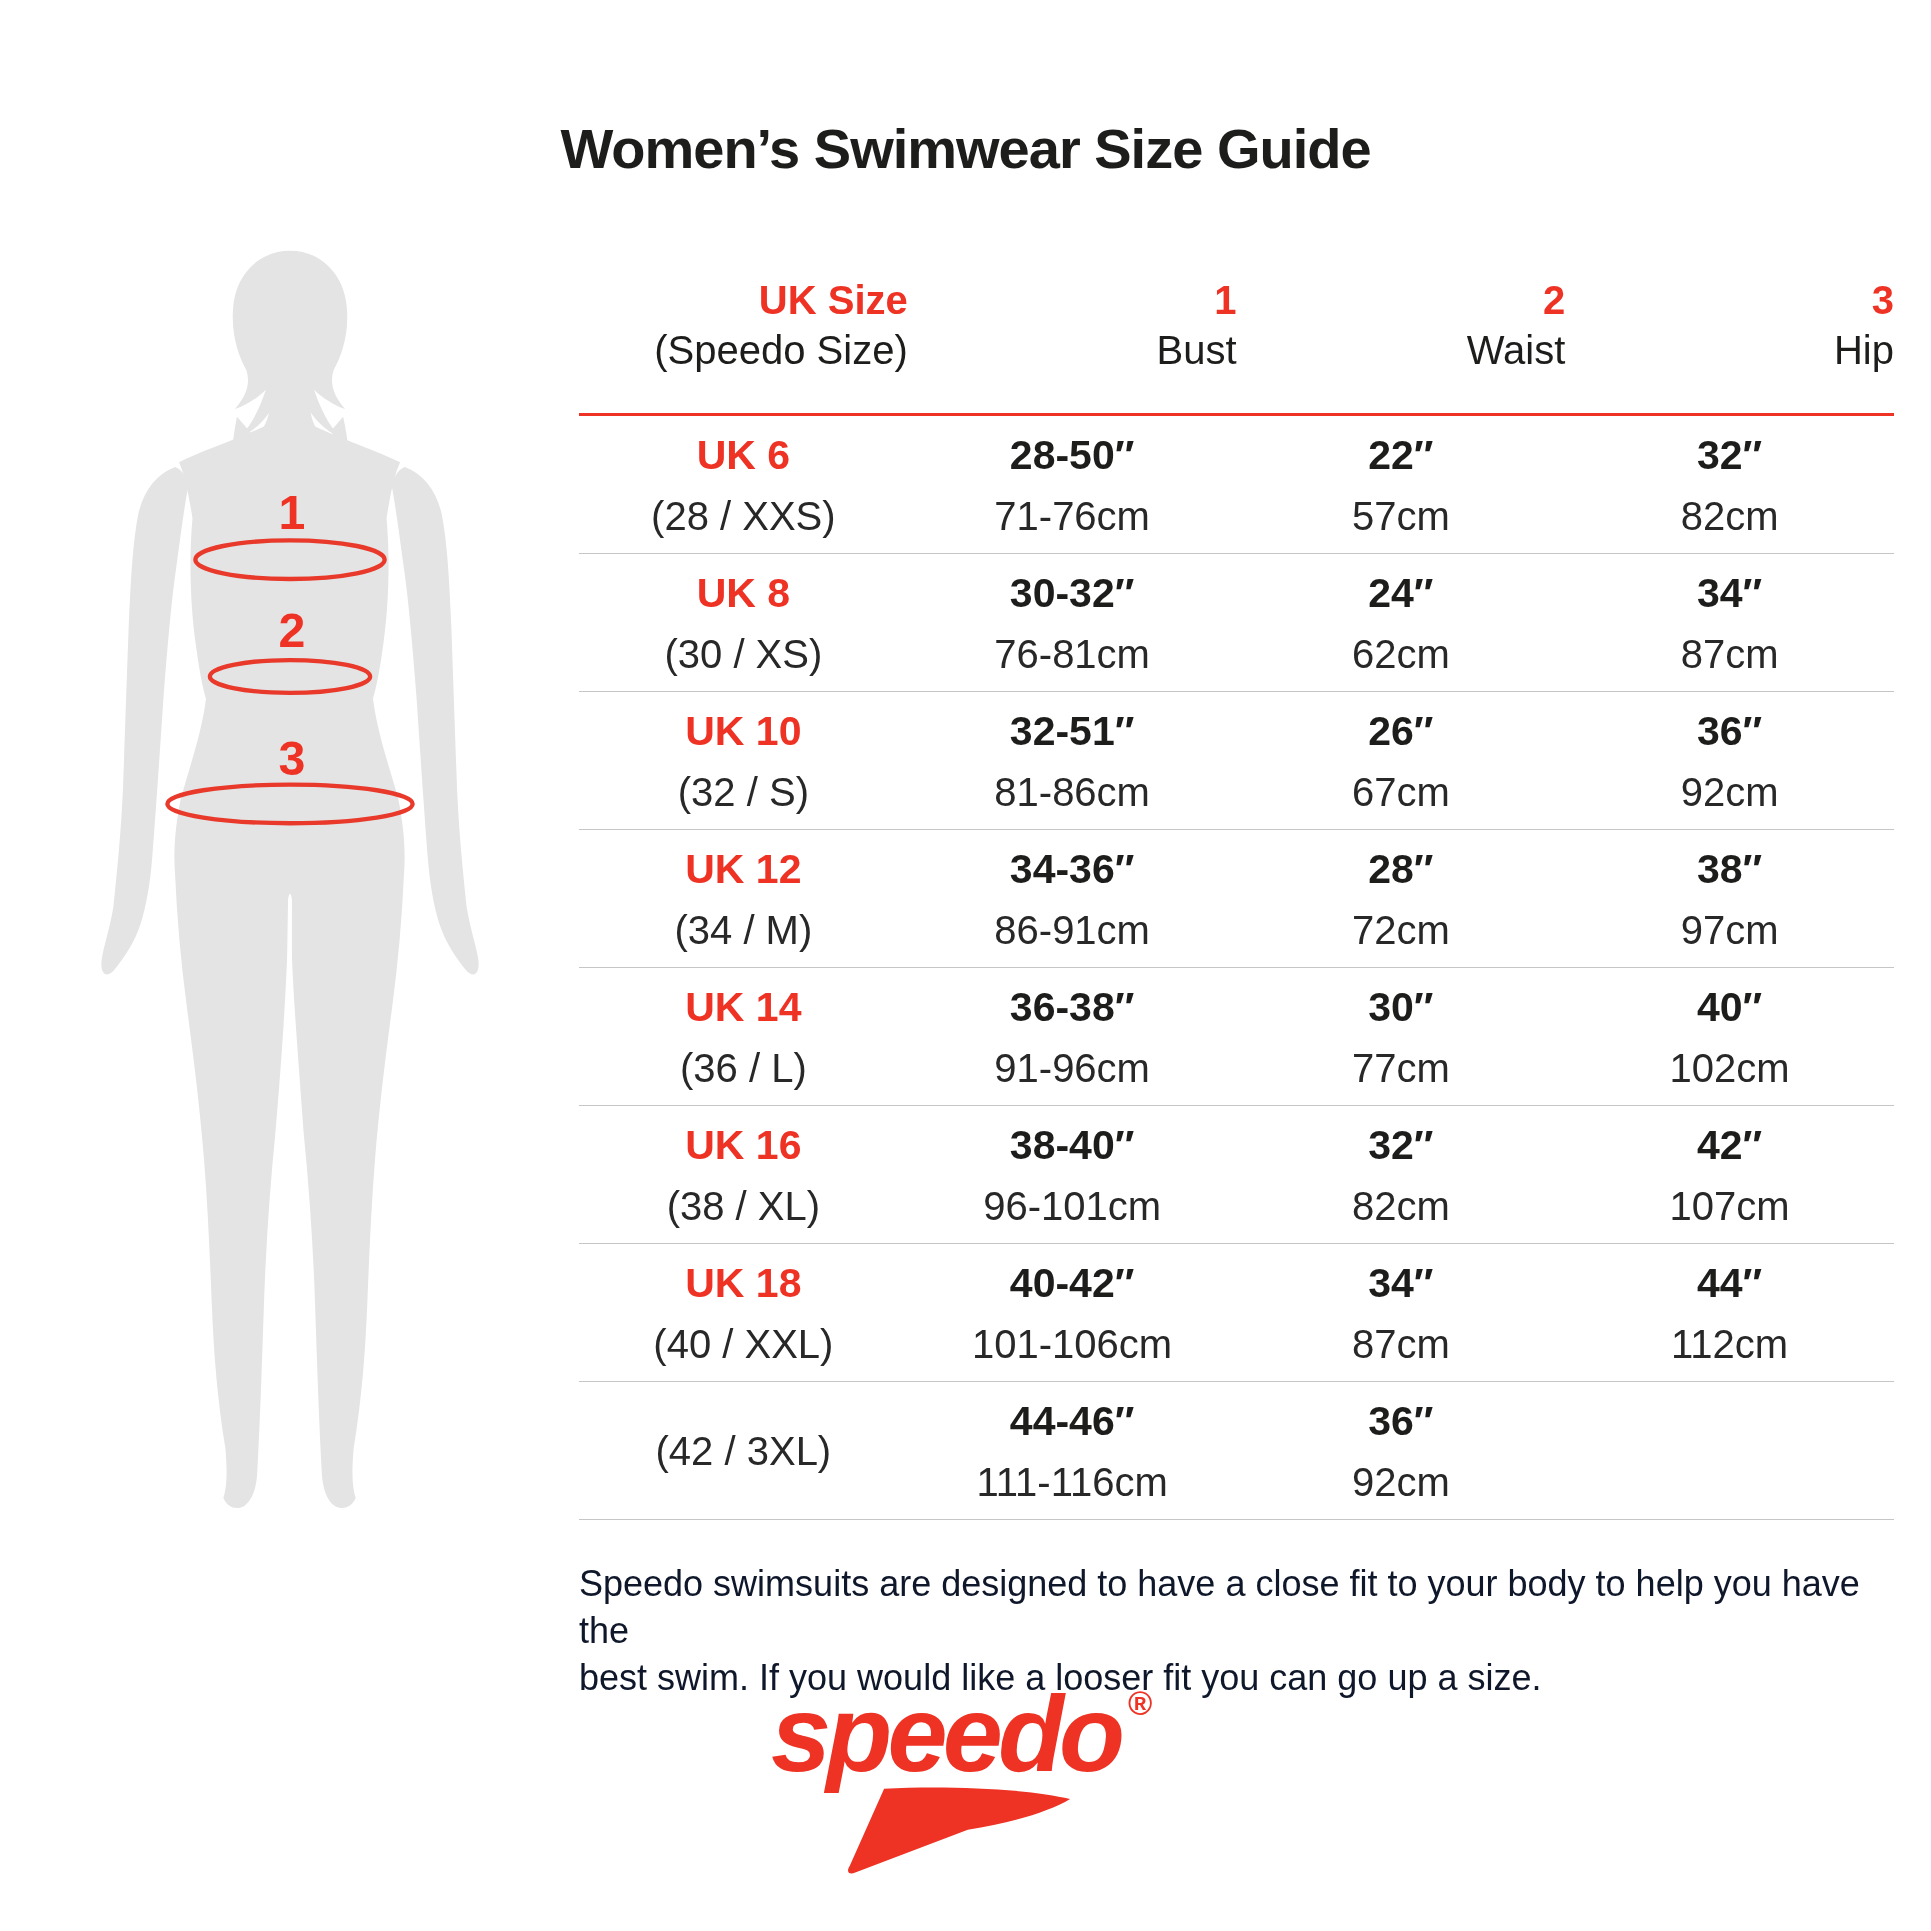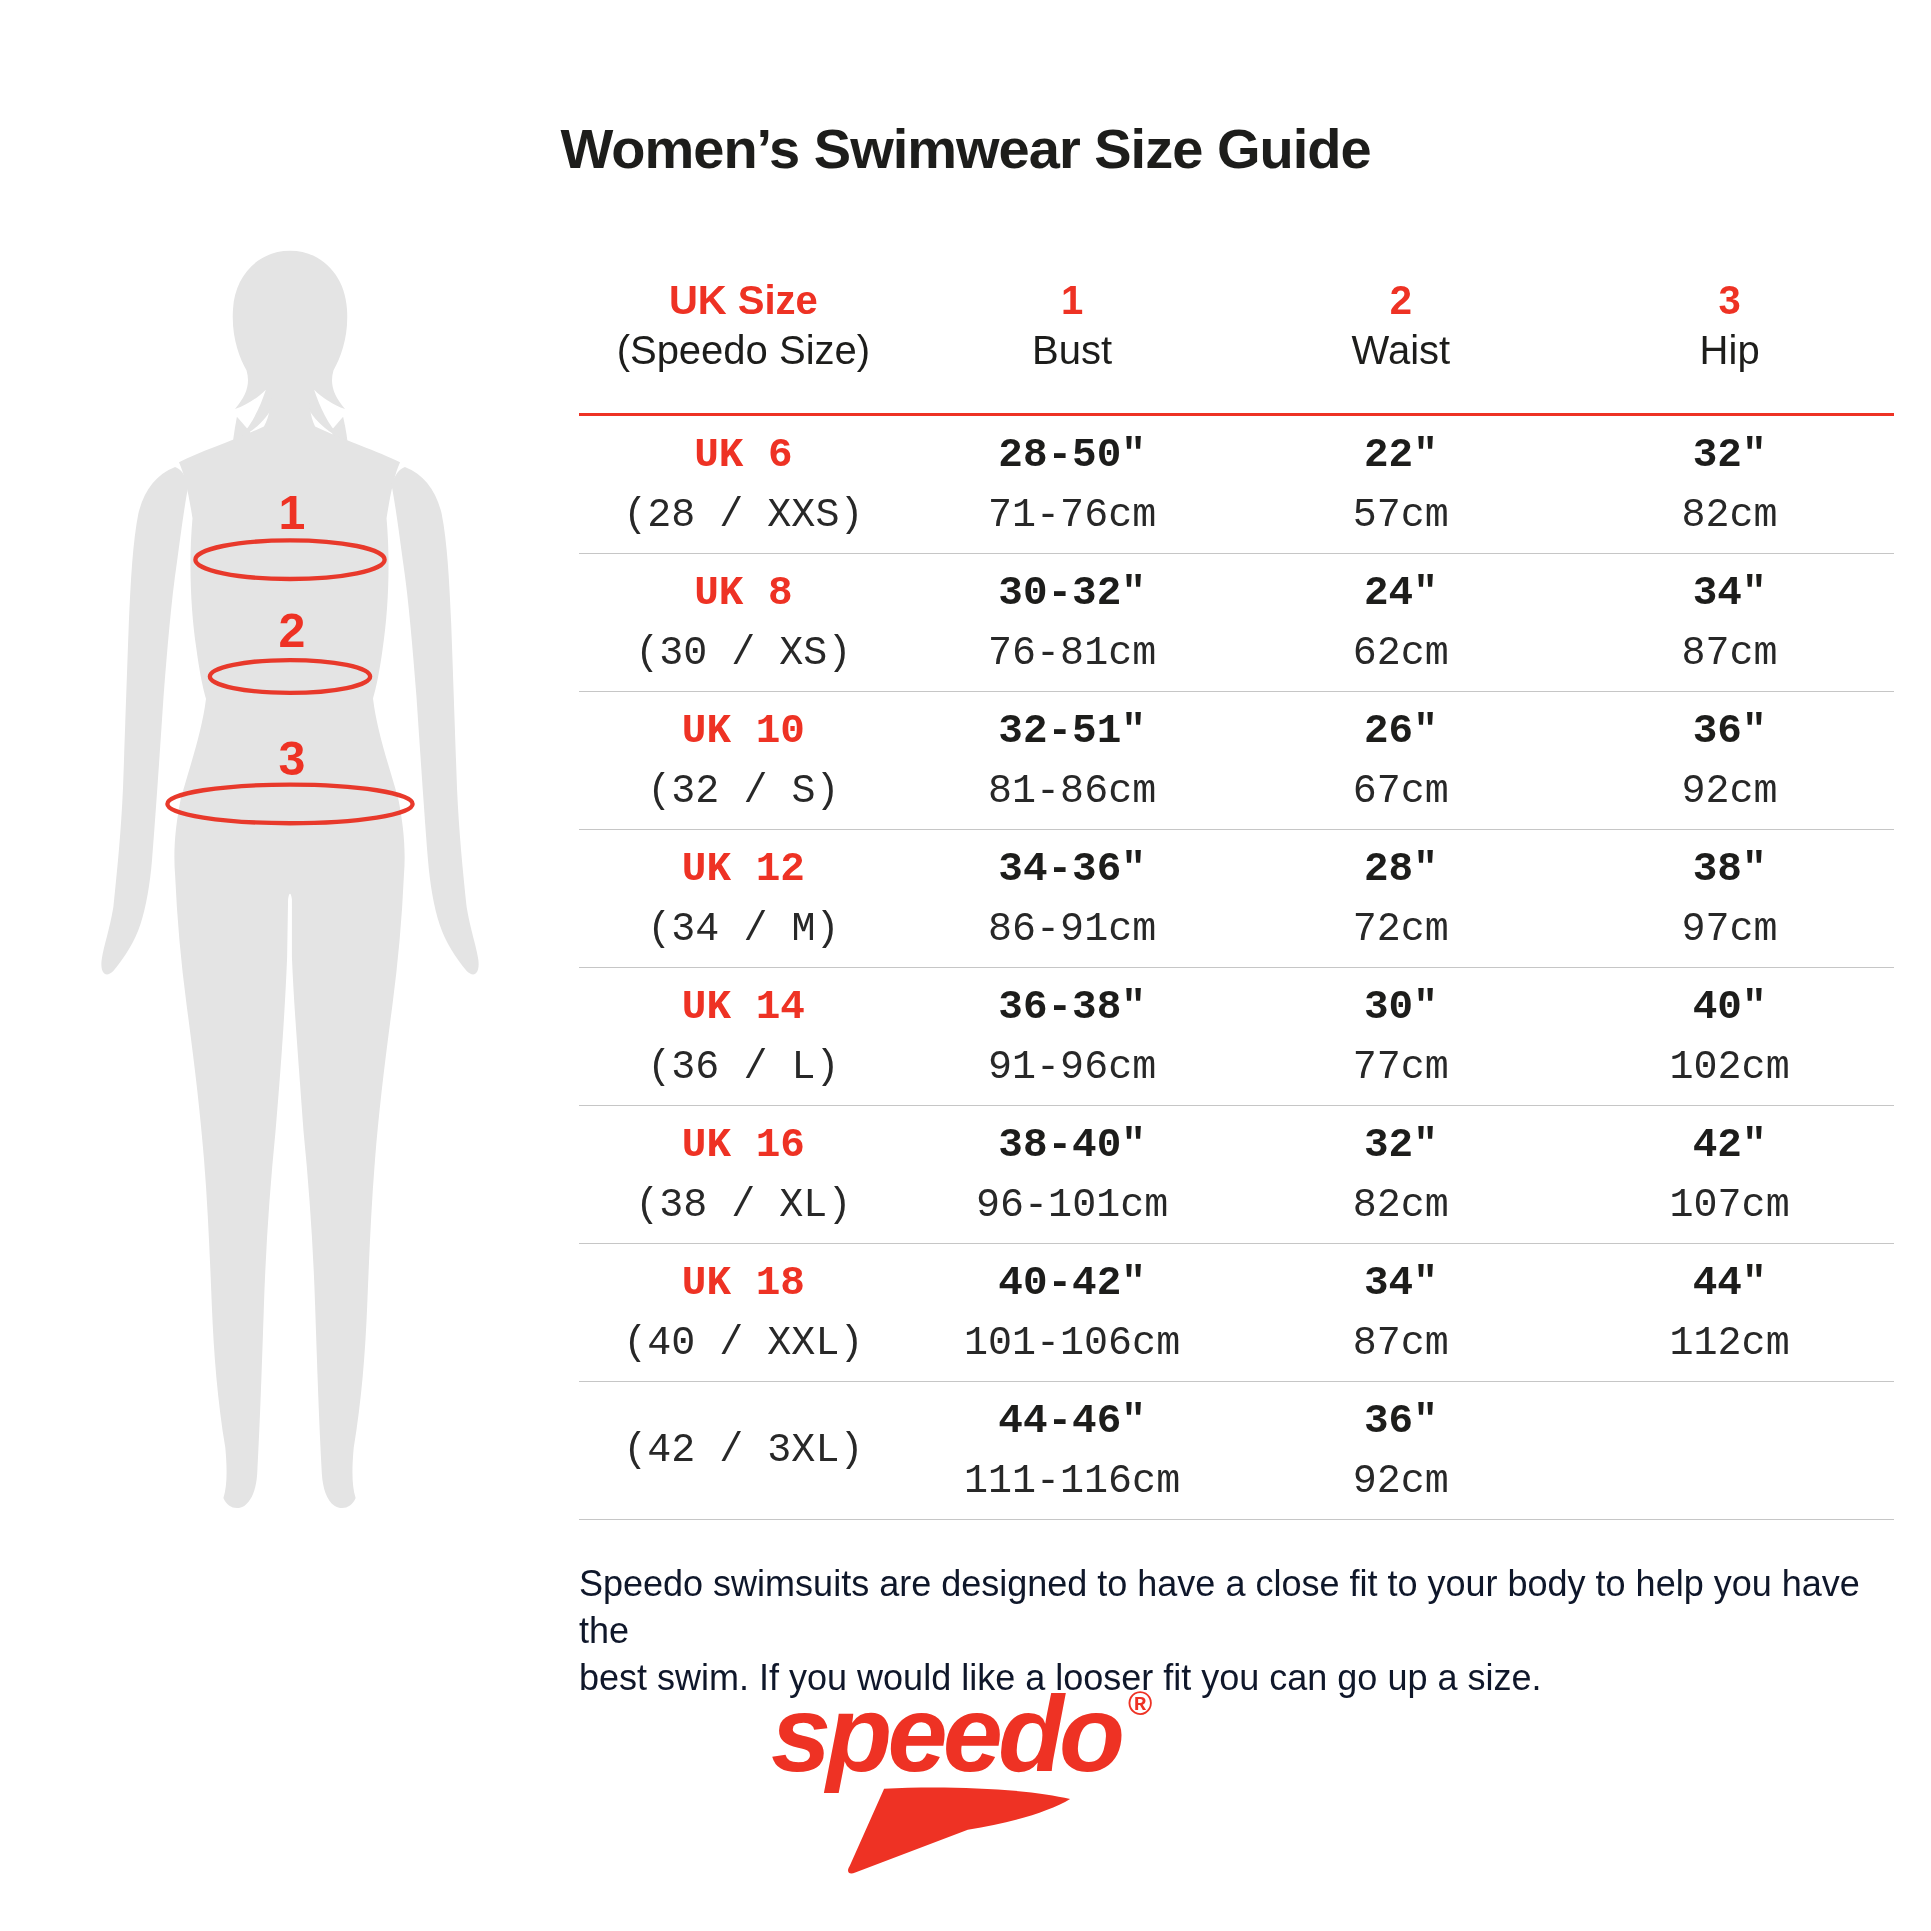--- a/index.html
+++ b/index.html
@@ -6,25 +6,25 @@
   body{font-family:"Liberation Sans","DejaVu Sans",sans-serif;}
   .page{position:relative;width:1931px;height:1931px;background:#ffffff;overflow:hidden;color:#1d1d1b;}
 
   .title{position:absolute;top:116px;left:0;width:1931px;text-align:center;
          font-size:56px;font-weight:bold;letter-spacing:-1px;color:#1d1d1b;}
 
   .figure{position:absolute;left:92px;top:243px;width:396px;height:1284px;}
 
   .size-table{position:absolute;left:579px;top:253px;width:1315px;}
   .thead{display:grid;grid-template-columns:repeat(4,1fr);height:160px;border-bottom:3.9px solid #EE3224;}
-  .th{text-align:center;padding-top:23px;}
+  .th{text-align:right;padding-top:23px;}
   .th .l1{font-size:40px;font-weight:bold;color:#EE3224;line-height:48px;}
   .th .l2{font-size:40px;color:#1d1d1b;line-height:52px;}
   .trow{display:grid;grid-template-columns:repeat(4,1fr);height:137px;border-bottom:1.9px solid #C6C6C6;}
-  .td{display:flex;flex-direction:column;justify-content:center;text-align:center;gap:12px;font-family:Liberation Mono, monospace;}
+  .td{display:flex;flex-direction:column;justify-content:center;text-align:center;gap:12px;}
   .v{font-size:41px;font-weight:bold;color:#1d1d1b;line-height:50px;}
   .v.red{color:#EE3224;}
   .s{font-size:40px;font-weight:normal;color:#282828;line-height:48px;}
 
   .footnote{position:absolute;left:579px;top:1560px;width:1284px;
             font-size:36px;line-height:47px;color:#0f172a;white-space:pre-line;}
 
   .logo{position:absolute;left:0;top:1680px;width:1931px;display:flex;
         flex-direction:column;align-items:center;}
   .logo-word{font-size:108px;font-weight:bold;font-style:italic;color:#EE3224;

